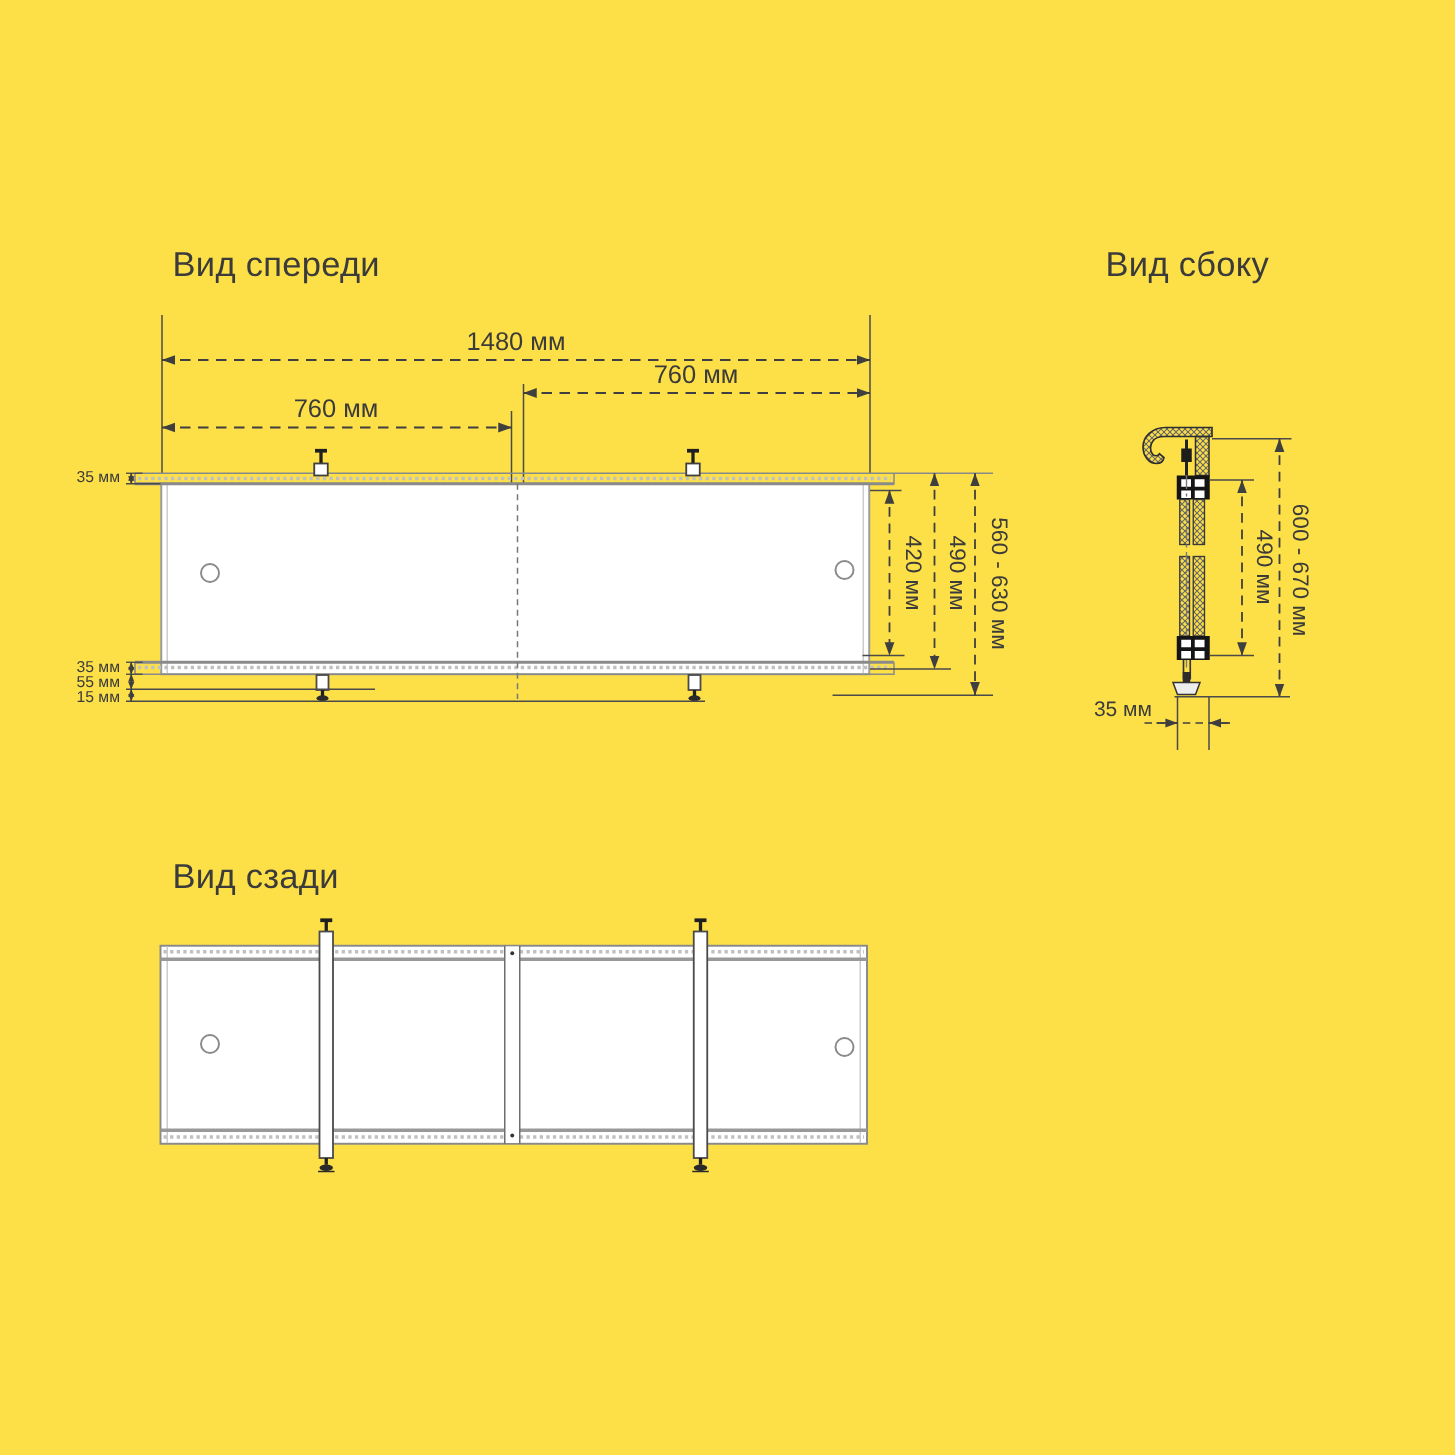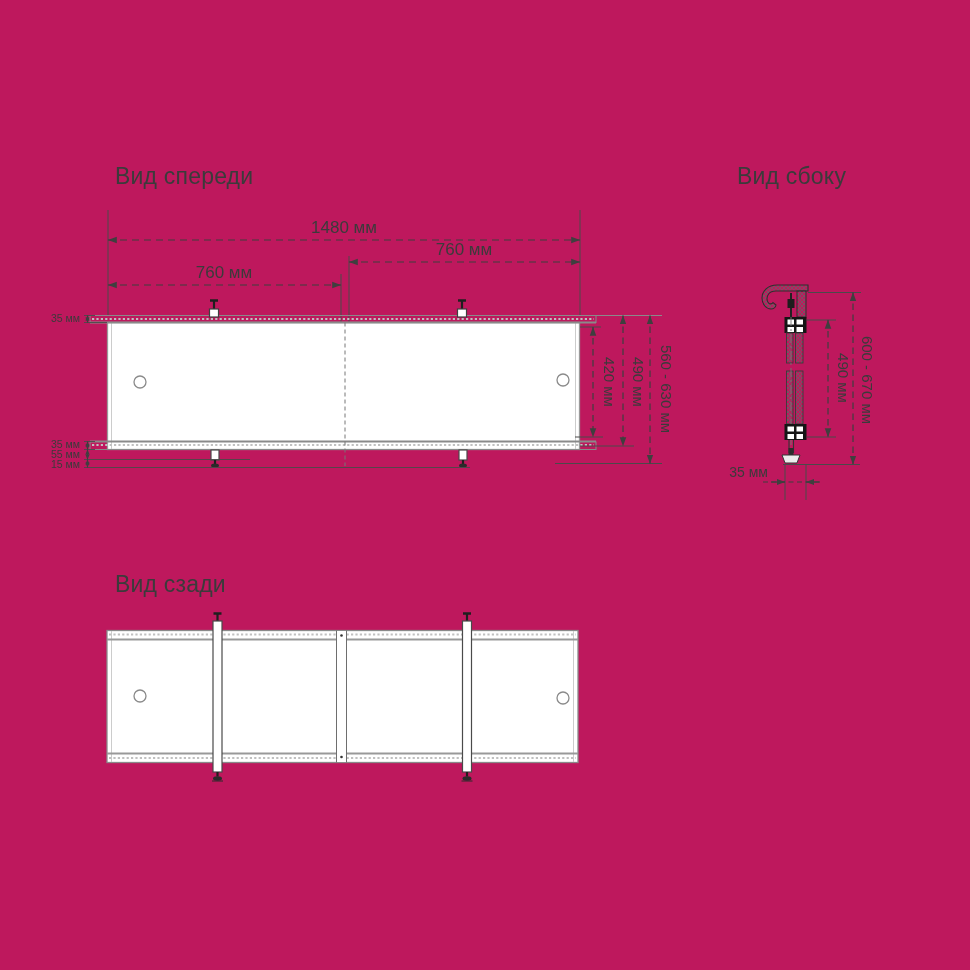--- a/index.html
+++ b/index.html
@@ -1,17 +1,17 @@
 <!DOCTYPE html>
 <html><head>
 <meta charset="utf-8">
 <style>
   html,body{margin:0;padding:0;background:#fff;}
   .canvas{
-    position:relative;width:970px;height:970px;background:#be185d;overflow:hidden;
+    position:relative;width:970px;height:970px;background:#fde047;overflow:hidden;
     font-family:"Liberation Sans", sans-serif;
   }
   svg text{
     font-family:"Liberation Sans", sans-serif;
     fill:#3b3b3b;
   }
   .view-title{font-size:23px;letter-spacing:.2px;}
   .dim-big{font-size:17px;}
   .dim-rot{font-size:15px;}
   .dim-small{font-size:10.5px;}

